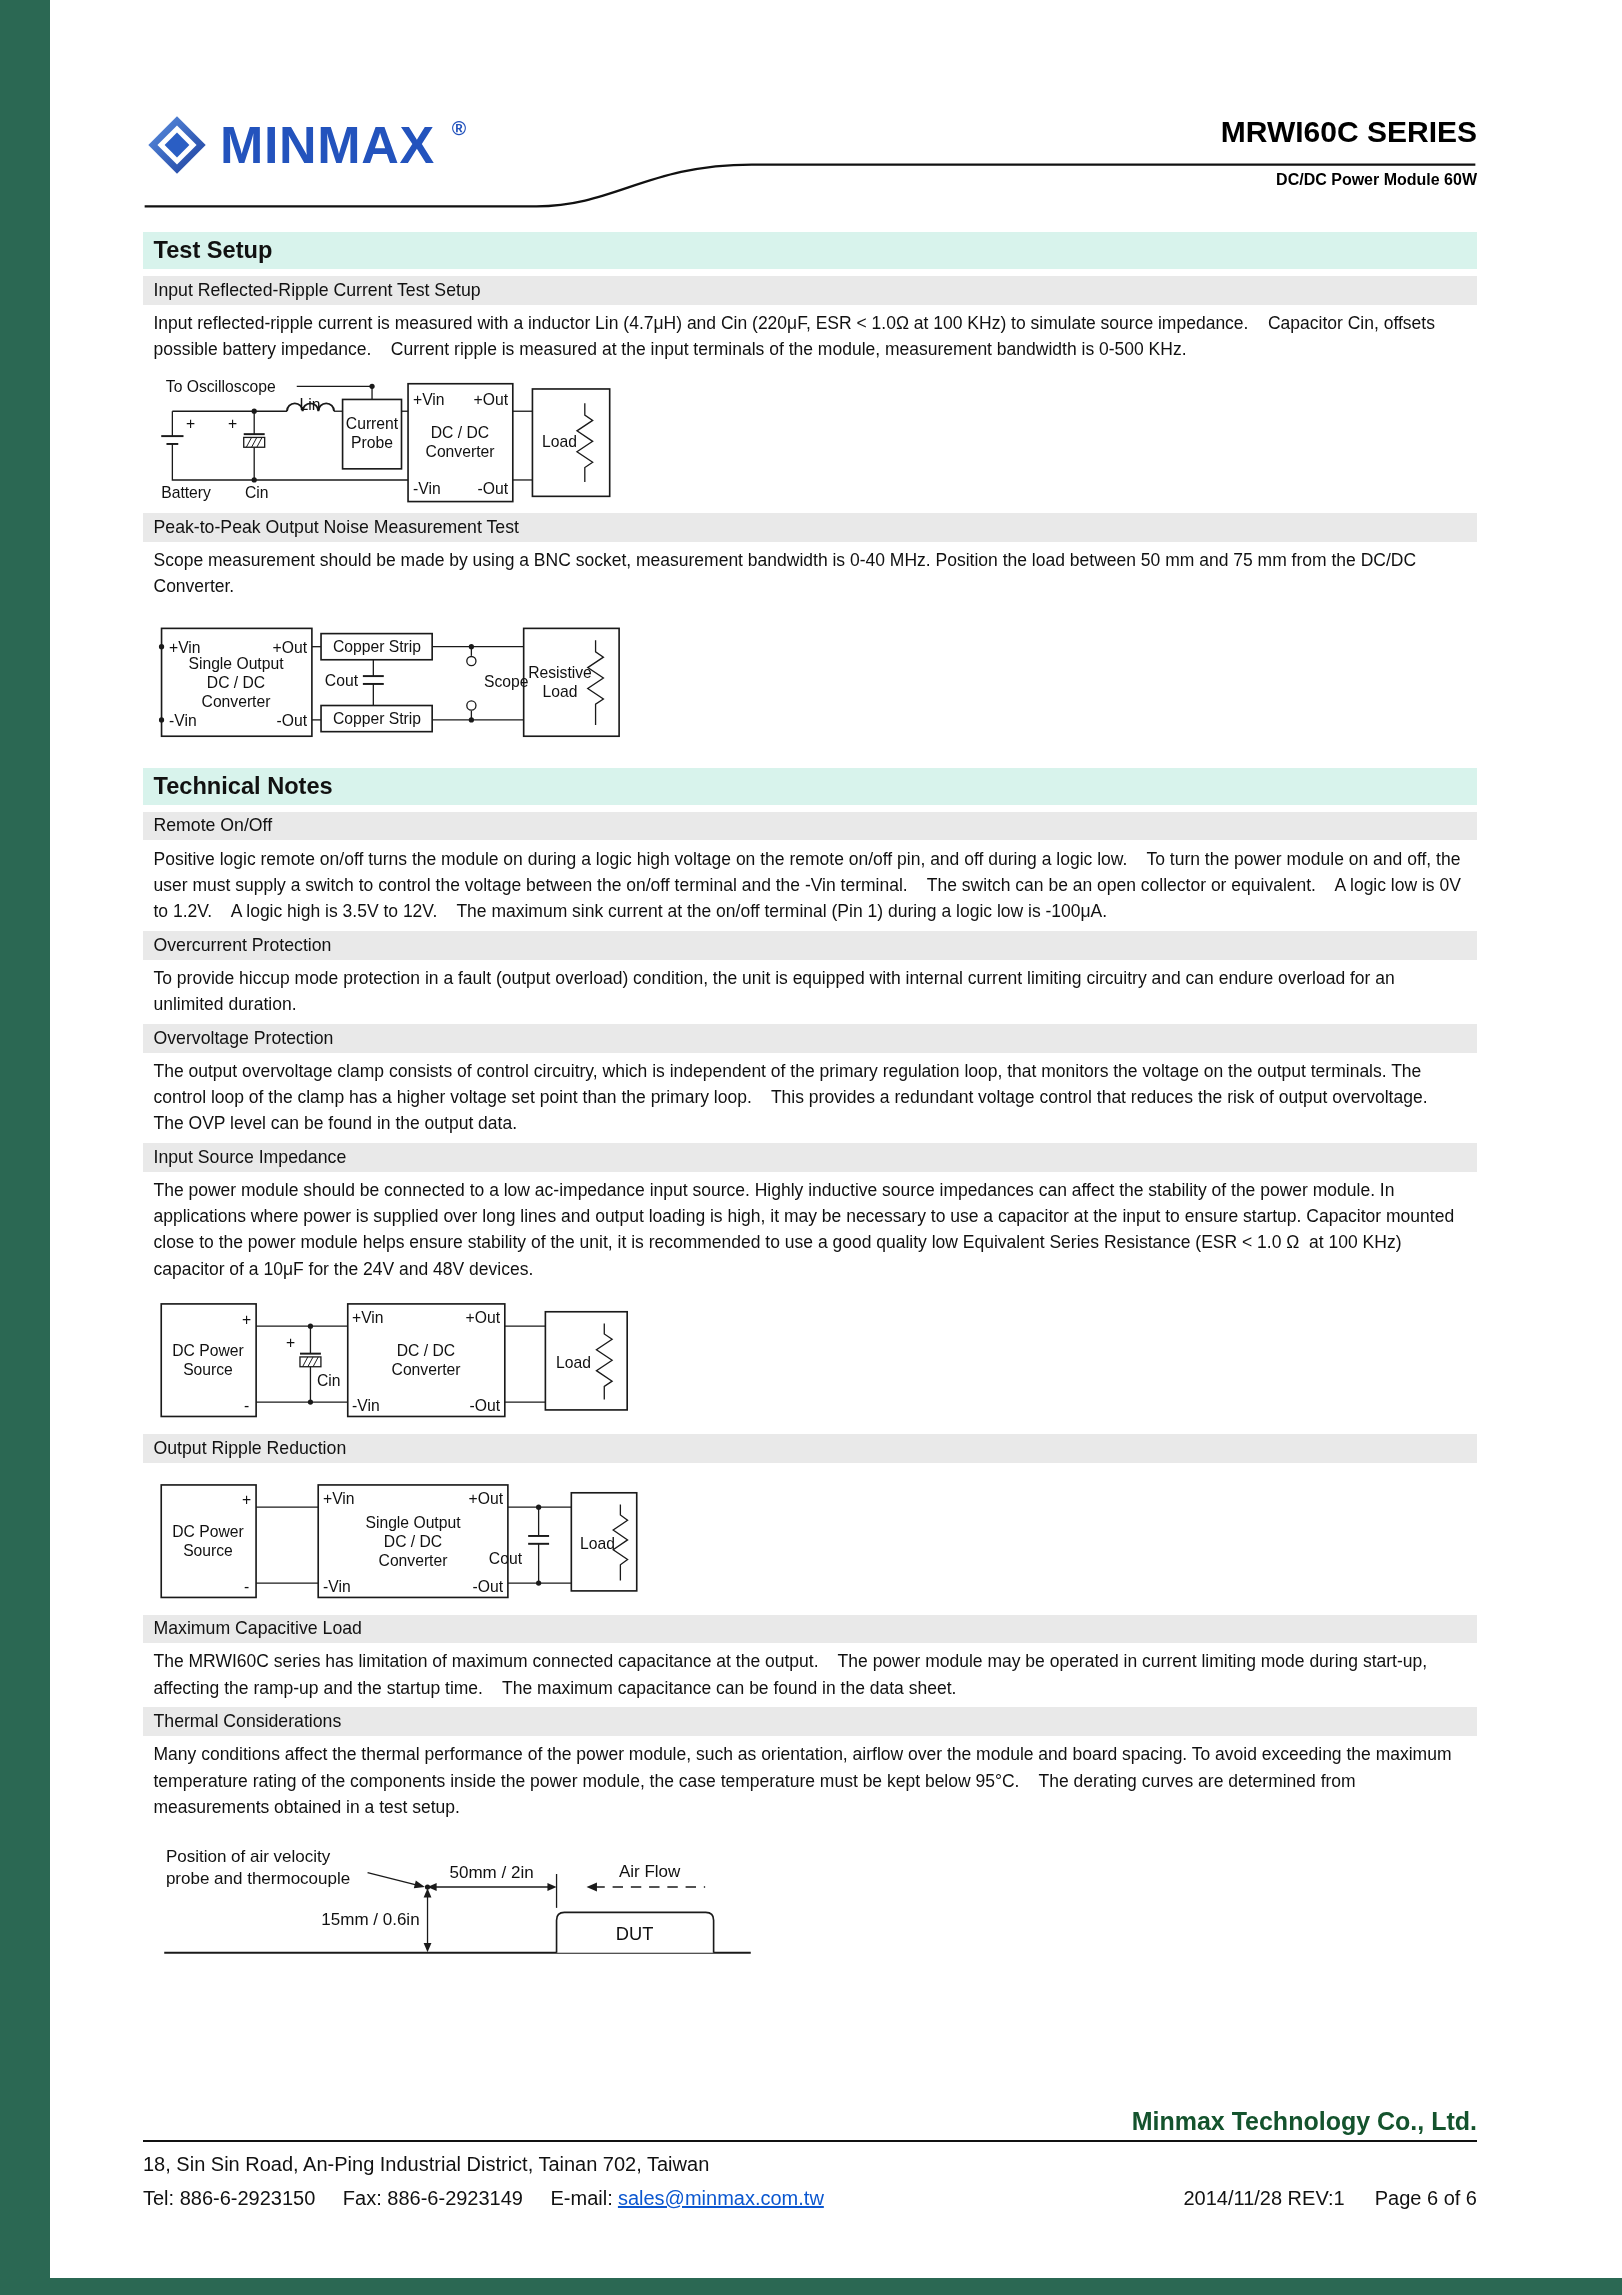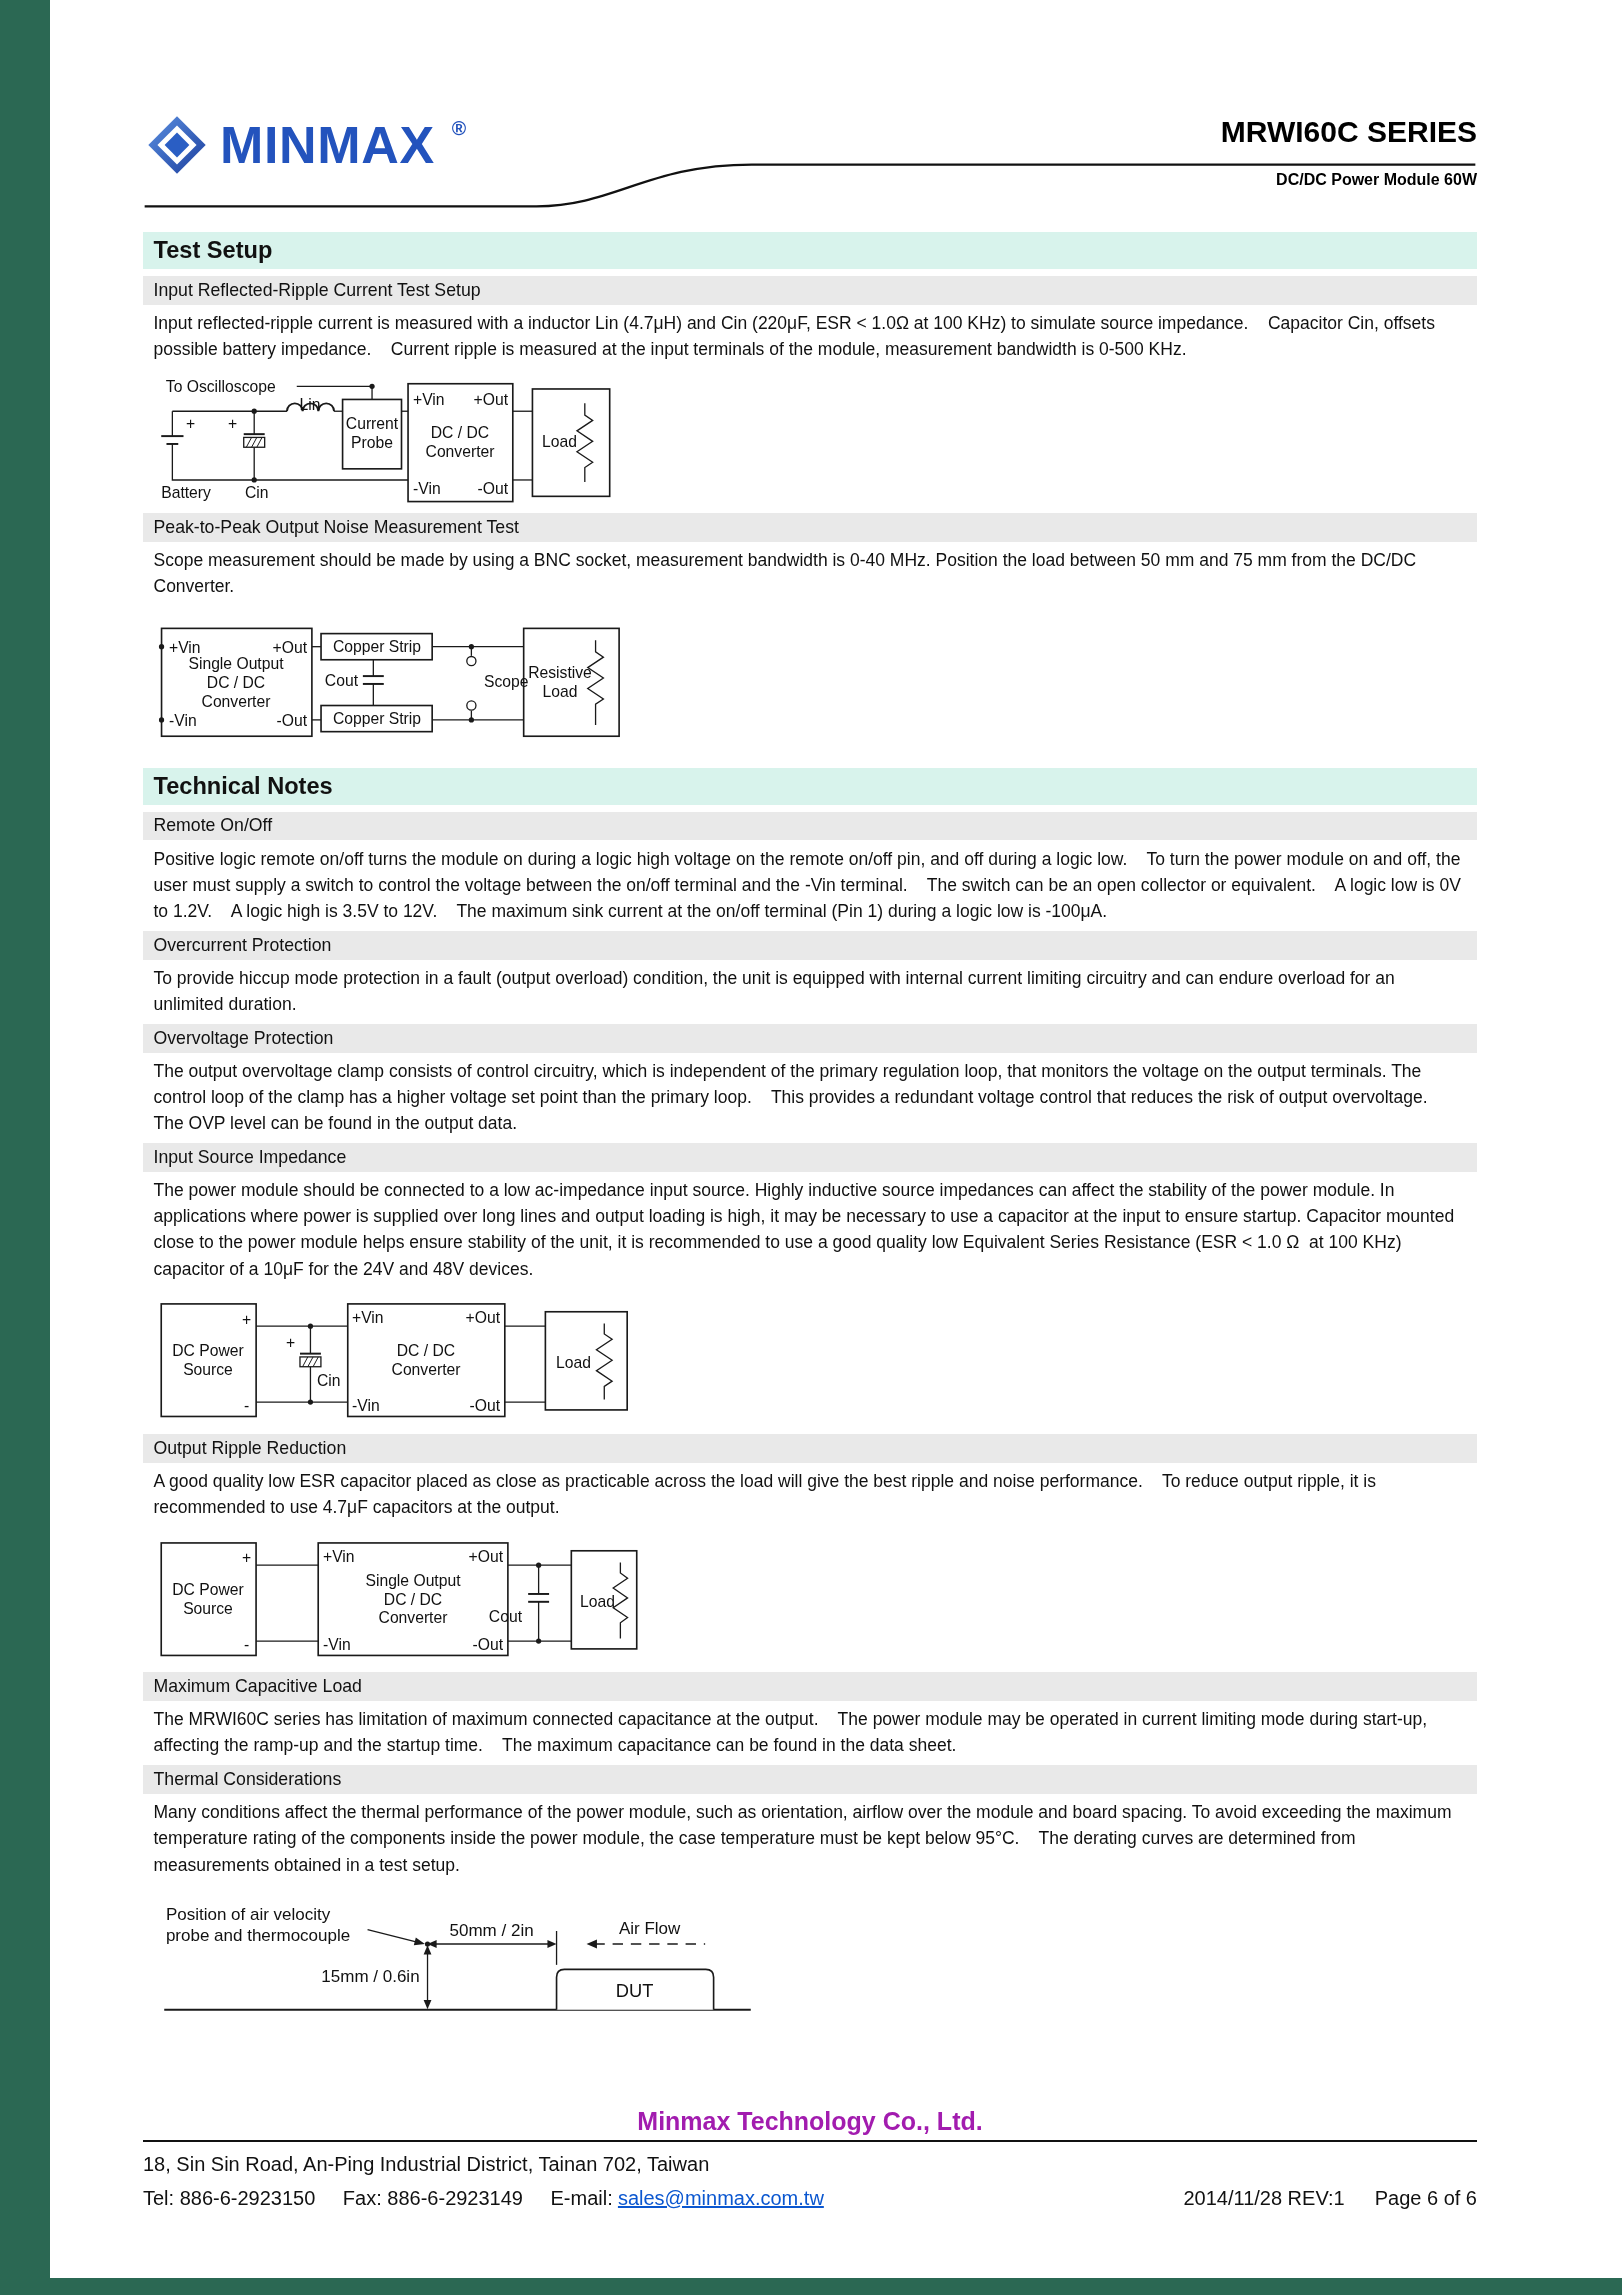--- a/index.html
+++ b/index.html
@@ -30,21 +30,21 @@
   .diagram { position:relative; margin:14.4px 0 6.5px 13px; }
   .diagram.d5m { margin-left:19.6px; margin-top:23.6px; }
   .dl  { position:absolute; font-size:15.7px; line-height:1.2; white-space:nowrap; color:#111; }
   .dlc { transform:translateX(-50%); text-align:center; }
   .dlr { transform:translateX(-100%); text-align:right; }
   .d26 { font-size:17px; line-height:1.25; }
   .d28 { font-size:18.3px; }
 
   
   .footer { position:absolute; left:143px; top:2107px; width:1334px; }
-  .company { text-align:center; font-size:25px; font-weight:bold; color:#a21caf; }
+  .company { text-align:right; font-size:25px; font-weight:bold; color:#14532d; }
   .f-rule { border-bottom:2px solid #111; margin-top:3.9px; }
   .f-row { display:flex; justify-content:space-between; font-size:20px; margin-top:11px; }
   .f-left span { margin-right:27.5px; }
   .f-left .nospace { margin-right:5.2px; }
   .email { color:#0b57d0; text-decoration:underline; cursor:pointer; }
   .f-right span { margin-left:30px; }
 </style>
 </head>
 <body>
 
@@ -243,21 +243,20 @@
         <div>Converter</div>
     </div>
     <div class="dl" style="left:196px;top:13px">+Vin</div>
     <div class="dl dlr" style="left:344px;top:13px">+Out</div>
     <div class="dl" style="left:196px;top:101px">-Vin</div>
     <div class="dl dlr" style="left:344px;top:101px">-Out</div>
     <div class="dl" style="left:400px;top:58px">Load</div>
   </div>
 
   <div class="sub-bar">Output Ripple Reduction</div>
-  <div class="para">A good quality low ESR capacitor placed as close as practicable across the load will give the best ripple and noise performance.    To reduce output ripple, it is recommended to use 4.7μF capacitors at the output.</div>
 
   <div class="diagram" style="width:484px;height:131px">
     <svg width="484" height="131" viewBox="0 0 740 200">
       <g stroke="#1a1a1a" stroke-width="2" fill="none">
         <path d="M153,46 H248"></path>
           <path d="M153,162 H248"></path>
         <path d="M538,46 H635"></path>
           <path d="M538,162 H635"></path>
         <path d="M585,46 V90"></path>
           <path d="M585,102 V162"></path>

